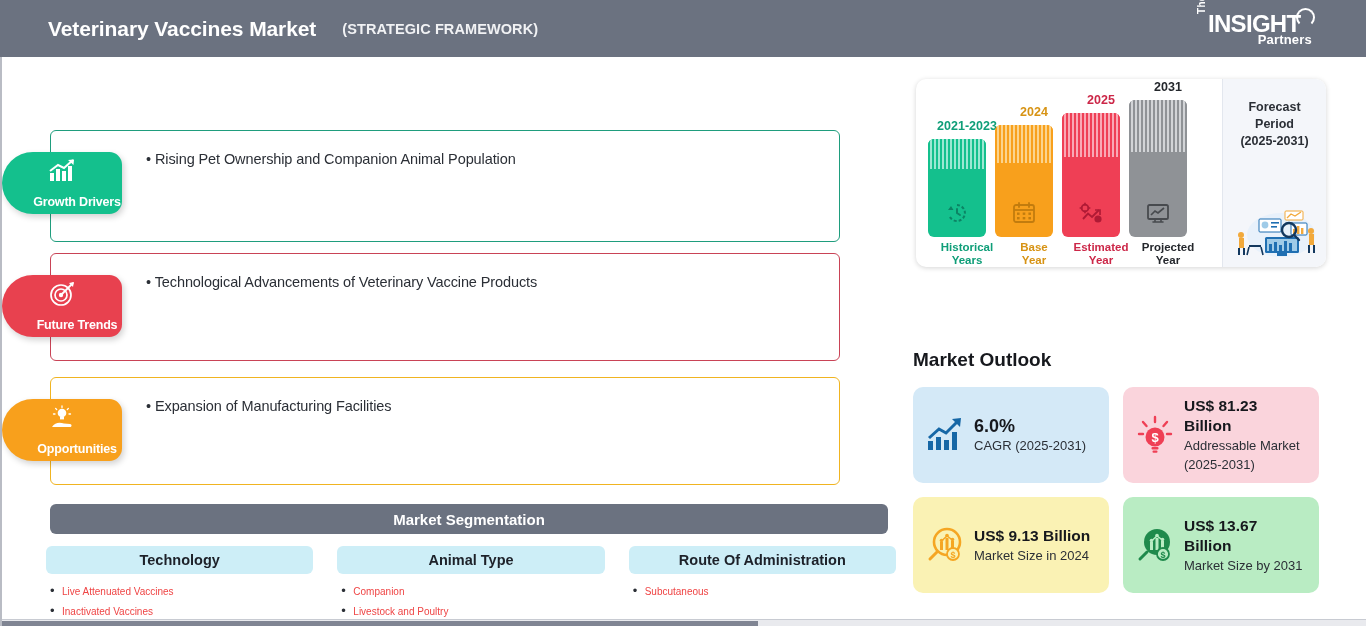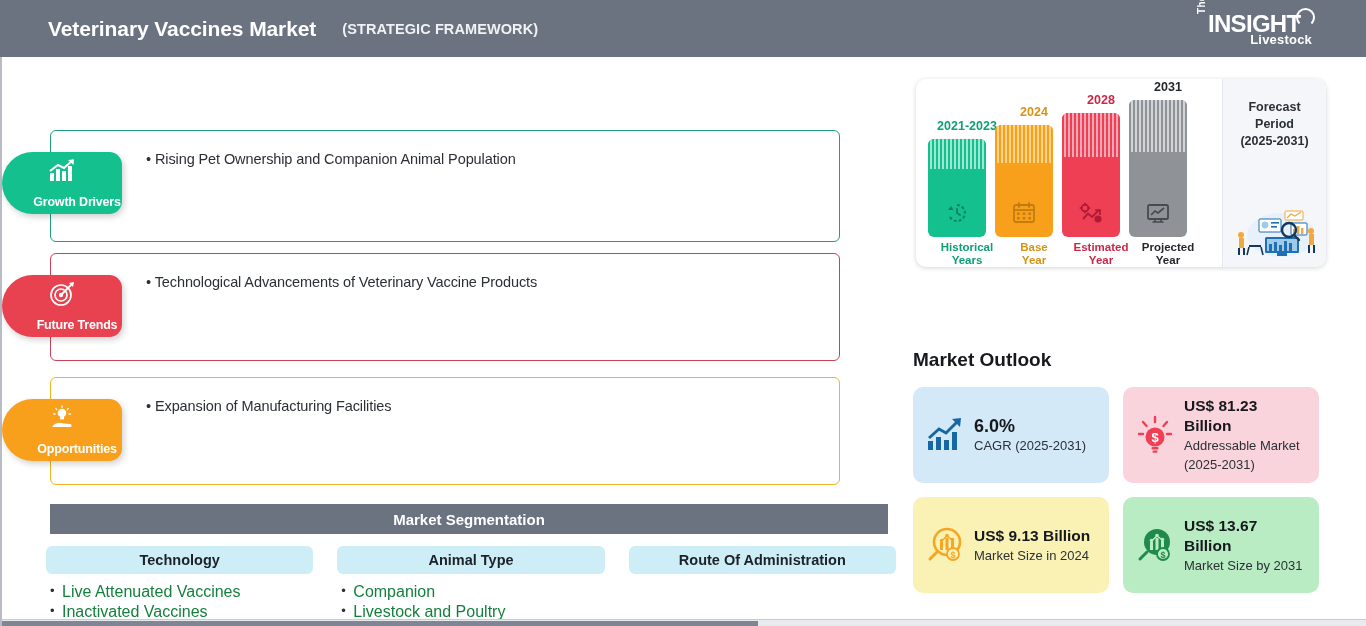--- a/index.html
+++ b/index.html
@@ -85,38 +85,38 @@
   
   #row-trends .factor-panel { top:196px; height:108px; border:1.3px solid #c94356; }
   #row-trends .factor-badge { top:218px; background:#e8414f; }
   
   #row-opp .factor-panel { top:320px; height:108px; border:1.3px solid #f0b421; }
   #row-opp .factor-badge { top:342px; background:#f8a01c; }
 
   
   .seg-header {
     position:absolute; left:48px; top:447px; width:838px; height:30px;
-    background:#6b7280; border-radius:0;
+    background:#6b7280; border-radius:6px;
     display:flex; align-items:center; justify-content:center;
     color:#fff; font-size:15px; font-weight:bold;
   }
   .seg-cols {
     position:absolute; left:44px; top:489px; width:850px;
     display:flex; gap:24px;
   }
   .seg-col { width:268px; }
   .seg-col-title {
     height:28px; background:#cdeef7; border-radius:6px;
     display:flex; align-items:center; justify-content:center;
     font-size:14.5px; font-weight:bold; color:#1d2129;
   }
   .seg-list { margin-top:8px; padding-left:4px; }
   .seg-list li {
     list-style:none; position:relative; padding-left:12px;
-    font-size:16px; color:#15803d; line-height:20px;
+    font-size:10px; color:#ef4444; line-height:20px;
   }
   .seg-list li:before {
     content:"•"; position:absolute; left:0; top:-1px; font-size:13px; color:#2b2f36;
   }
 
   
   .right { position:absolute; left:900px; top:0; width:466px; height:569px; }
 
   .timeline-card {
     position:absolute; left:14px; top:22px; width:410px; height:188px;
@@ -186,21 +186,21 @@
 <body>
 
 <div class="page">
 
   <div class="header">
     <span class="header-title">Veterinary Vaccines Market</span>
     <span class="header-sub">(STRATEGIC FRAMEWORK)</span>
     <div class="logo">
       <span class="logo-the">The</span>
       <span class="logo-insight">INSIGHT</span>
-      <span class="logo-partners">Livestock</span>
+      <span class="logo-partners">Partners</span>
       <span class="logo-ring"></span>
     </div>
   </div>
 
   <div class="content">
 
     <div class="left">
 
       <div id="row-growth">
         <div class="factor-panel">
@@ -276,20 +276,21 @@
         <div class="seg-col">
           <div class="seg-col-title">Animal Type</div>
           <ul class="seg-list">
             <li>Companion</li>
             <li>Livestock and Poultry</li>
           </ul>
         </div>
         <div class="seg-col">
           <div class="seg-col-title">Route Of Administration</div>
           <ul class="seg-list">
+            <li>Subcutaneous</li>
           </ul>
         </div>
       </div>
     </div>
 
     <div class="right">
 
       <div class="timeline-card">
         <div class="bars">
 
@@ -321,21 +322,21 @@
                     <rect x="6" y="16" width="2.6" height="2.4"></rect>
                   <rect x="11.7" y="16" width="2.6" height="2.4"></rect>
                     <rect x="17.4" y="16" width="2.6" height="2.4"></rect>
                 </g>
               </svg>
             </div>
             <span class="bar-caption" style="color:#d79314;">Base<br>Year</span>
           </div>
 
           <div class="bar-item" style="left:134px; height:188px;">
-            <span class="bar-year" style="top:14px; color:#cc2748;">2028</span>
+            <span class="bar-year" style="top:14px; color:#cc2748;">2025</span>
             <div class="bar-shape" style="top:34px; height:124px; background:#ef3f55;">
               <div class="bar-stripe" style="height:44px; background:repeating-linear-gradient(90deg,#ef3f55 0 2px,#f9a9b5 2px 4px);"></div>
               <svg class="bar-icon" viewBox="0 0 26 24">
                 <circle cx="7" cy="7" r="3.4" stroke="#a51430" stroke-width="1.8" fill="none"></circle>
                 <path d="M7 2.2 V4 M7 10 V11.8 M2.2 7 H4 M10 7 H11.8" stroke="#a51430" stroke-width="1.6" stroke-linecap="round"></path>
                 <path d="M5 18 L10 12.5 L14 16 L21 9" stroke="#a51430" stroke-width="1.9" fill="none"></path>
                 <path d="M17 9 H22 V14" stroke="#a51430" stroke-width="1.7" fill="none"></path>
                 <circle cx="20" cy="18" r="3.6" fill="#a51430"></circle>
               </svg>
             </div>

